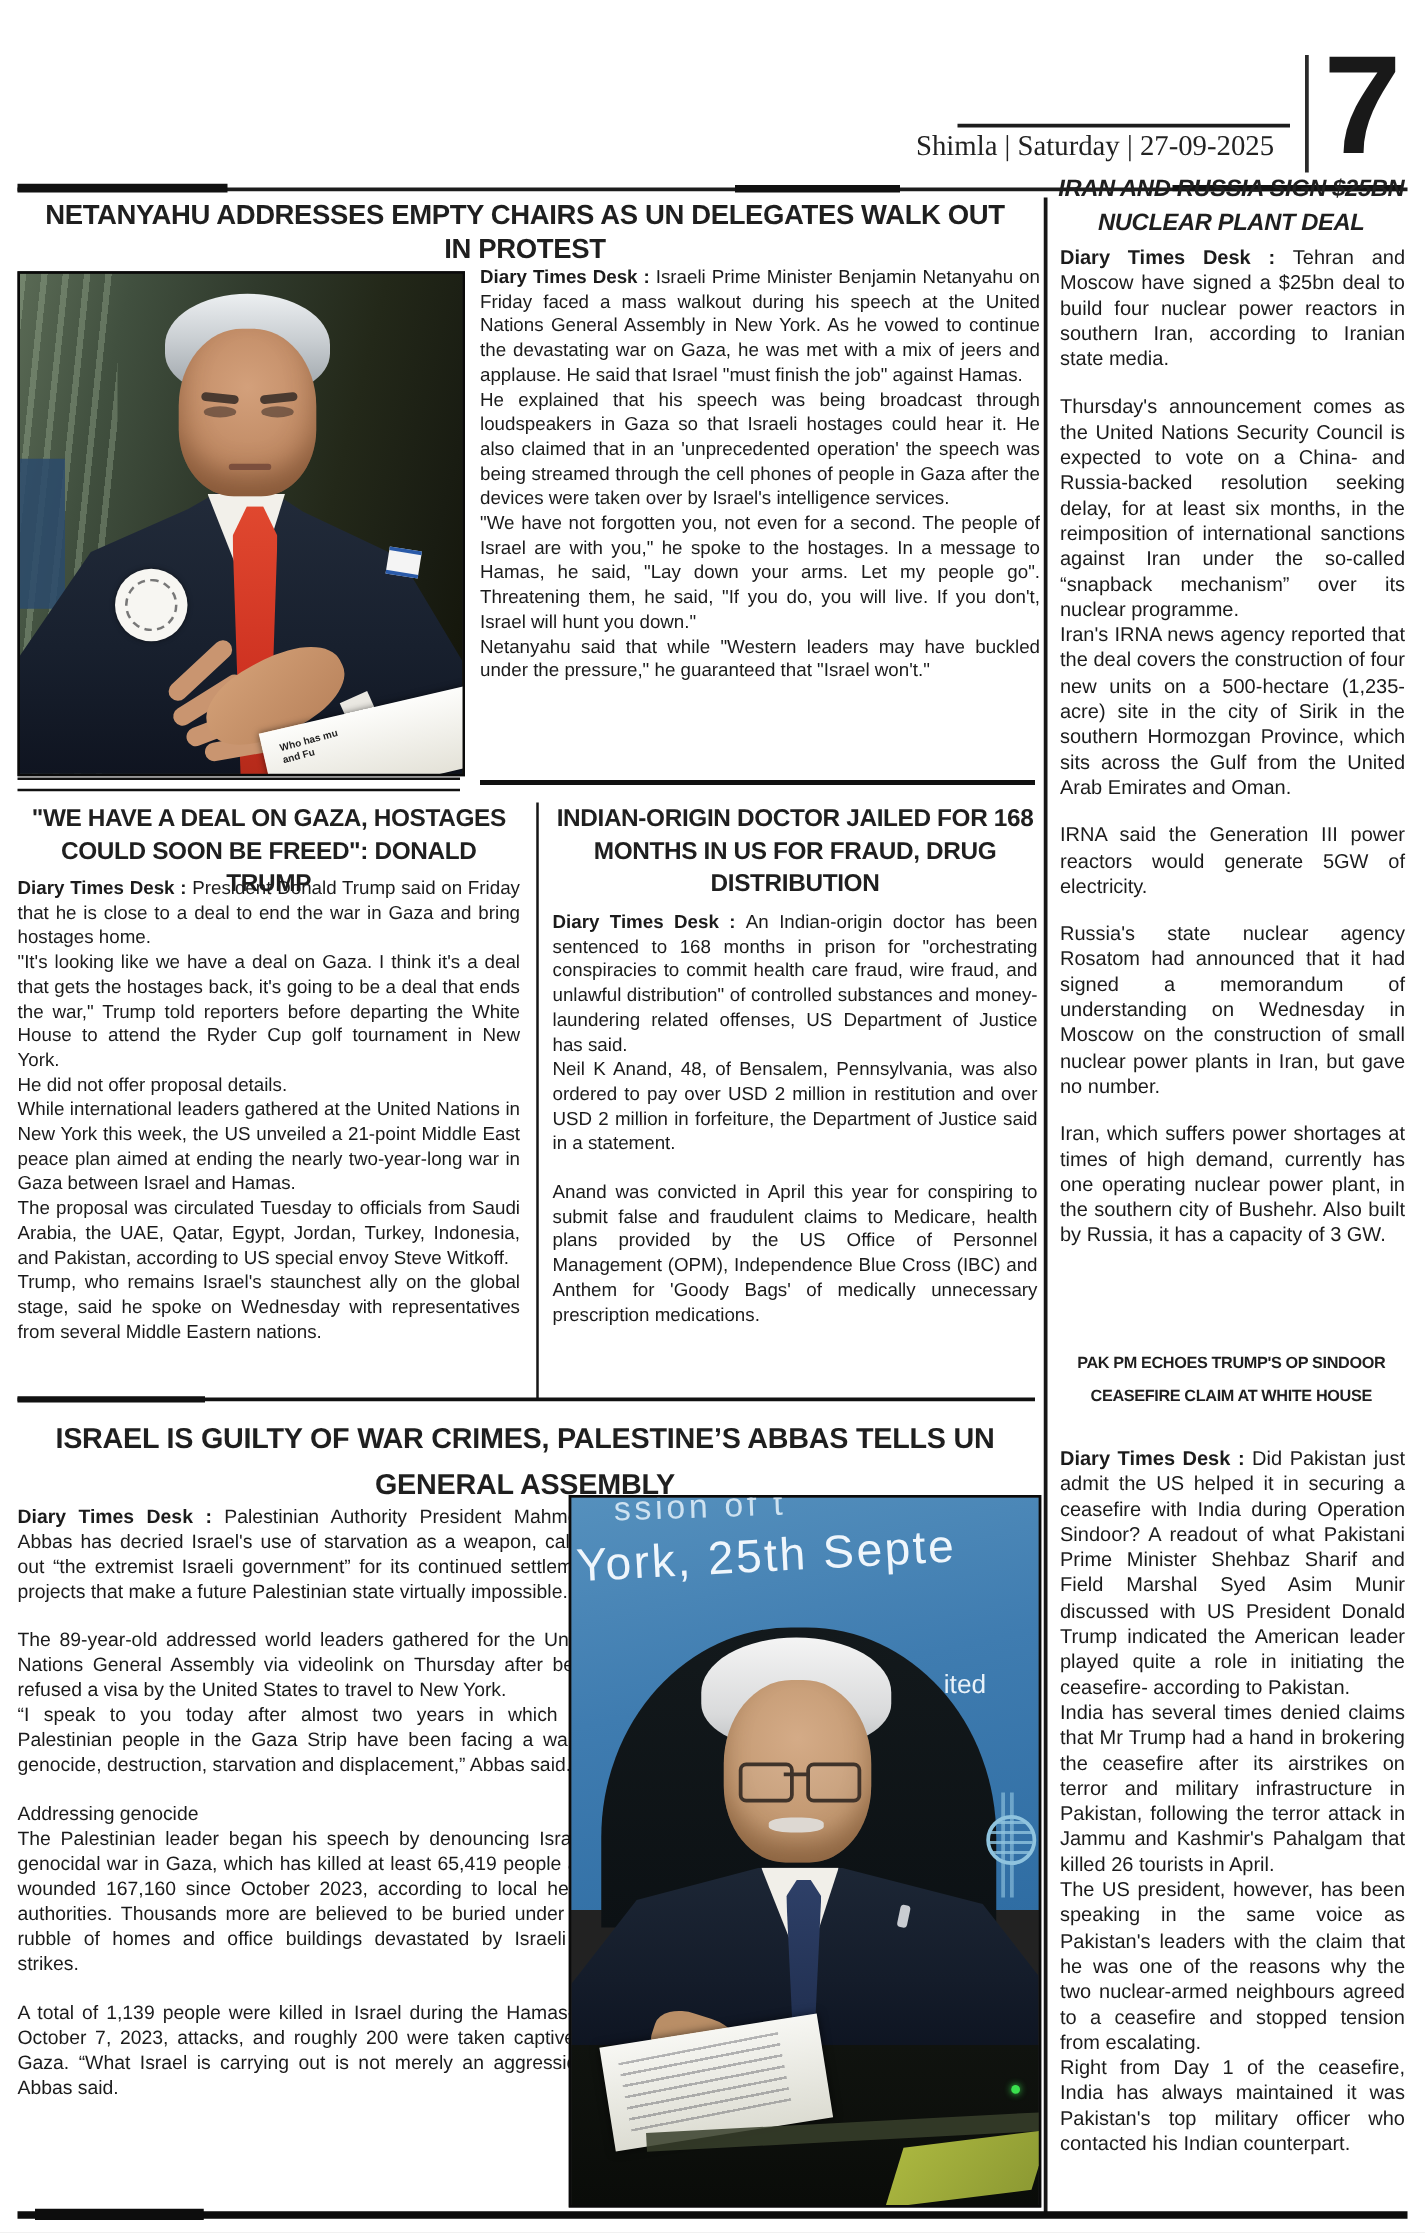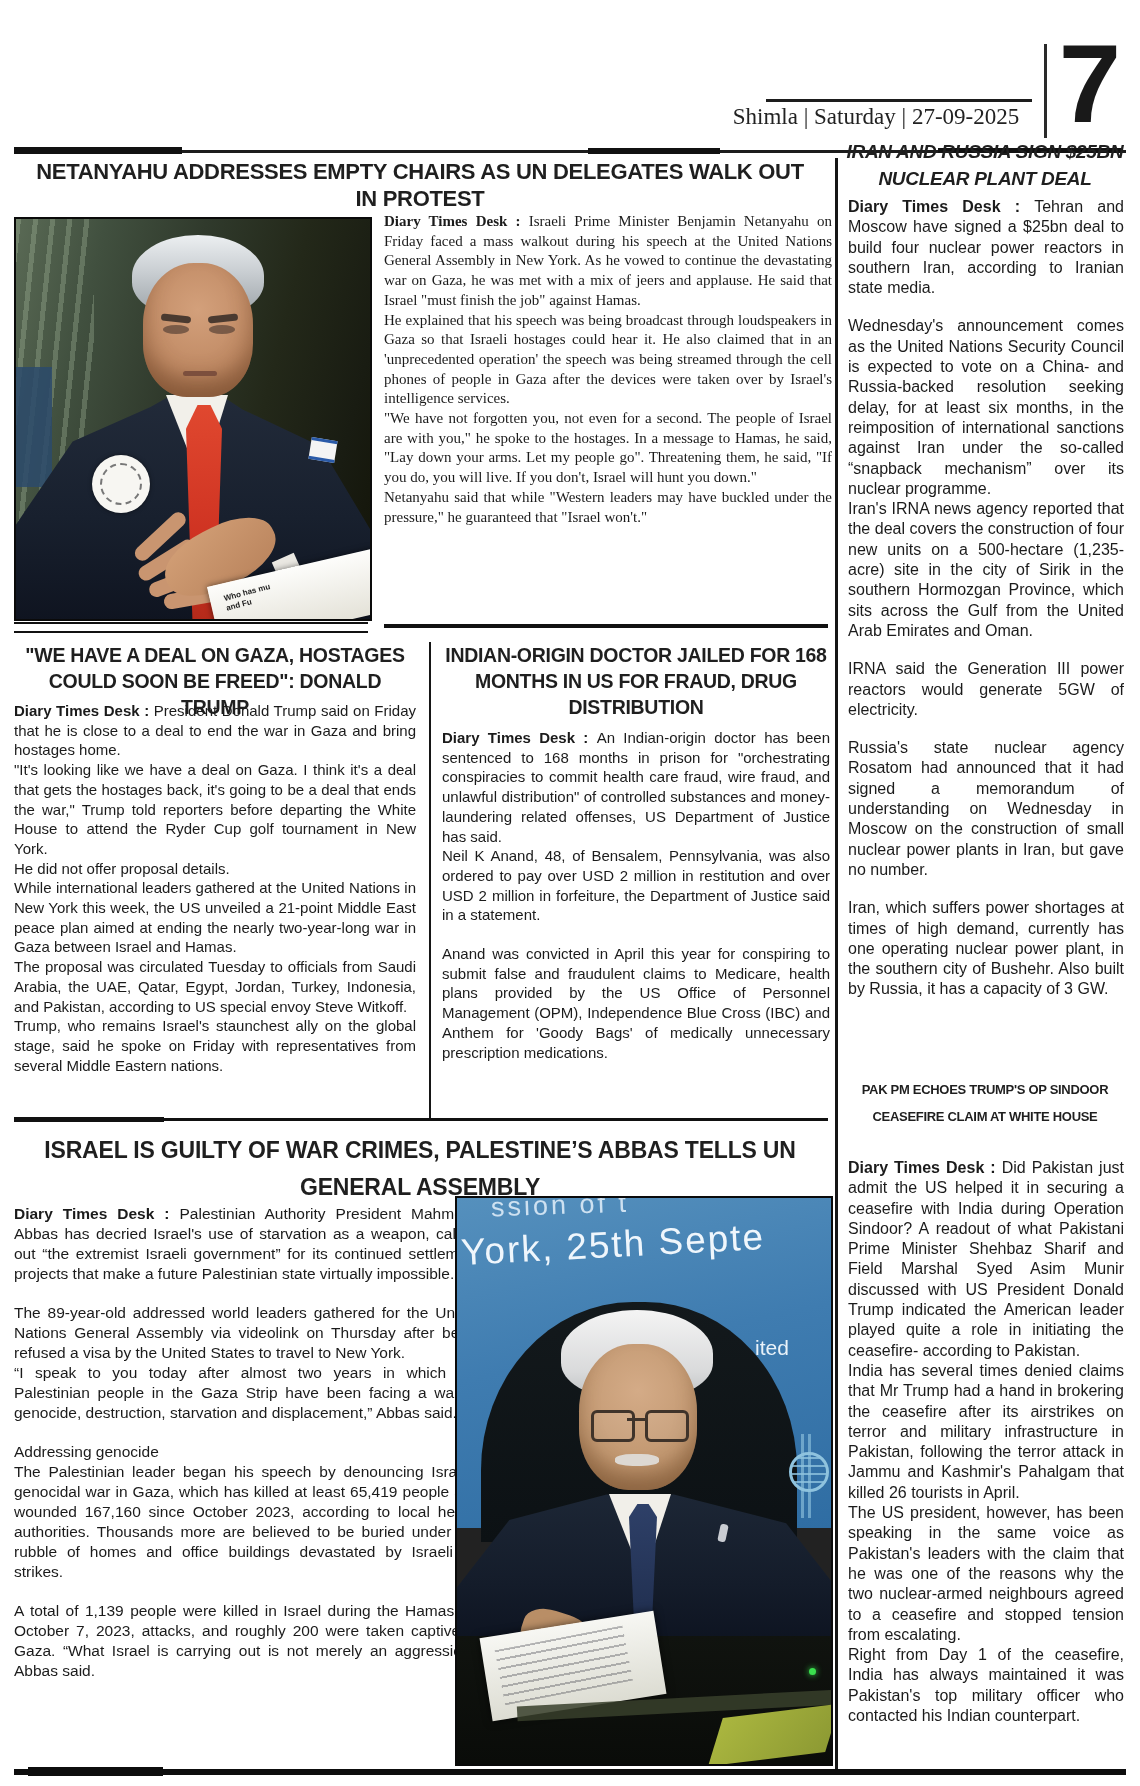--- a/index.html
+++ b/index.html
@@ -39,21 +39,21 @@
   .h-a1{left:30px;top:158px;width:780px;font-size:22px;line-height:27px;}
   .h-a2{left:14px;top:642px;width:402px;font-size:19.5px;line-height:26px;}
   .h-a3{left:442px;top:642px;width:388px;font-size:19.5px;line-height:26px;}
   .h-a4{left:846px;top:138px;width:278px;font-size:19px;line-height:27px;font-style:italic;}
   .h-a5{left:844px;top:1076px;width:282px;font-size:13px;line-height:27px;}
   .h-a6{left:20px;top:1132px;width:800px;font-size:23px;line-height:37px;letter-spacing:-0.2px;}
 
   .body-col{font-size:15px;line-height:19.7px;text-align:justify;color:#1b1b1b;}
   .body-col p{margin:0;}
   .body-col p.gap{margin-top:19px;}
-  .b-a1{left:384px;top:212px;width:448px;font-family:Liberation Serif, serif;}
+  .b-a1{left:384px;top:212px;width:448px;}
   .b-a2{left:14px;top:701px;width:402px;}
   .b-a3{left:442px;top:728px;width:388px;}
   .b-a6{left:14px;top:1204px;width:466px;font-size:15.5px;line-height:20px;}
   .rcol{font-size:16px;line-height:20.3px;}
   .rcol p.gap{margin-top:18px;}
   .b-a4{left:848px;top:197px;width:276px;}
   .b-a5{left:848px;top:1158px;width:276px;}
   .lead{font-weight:700;}
 
   
@@ -206,21 +206,21 @@
     <p>Netanyahu said that while "Western leaders may have buckled under the pressure," he guaranteed that "Israel won't."</p>
   </div>
 
   <div class="abs headline h-a2">"WE HAVE A DEAL ON GAZA, HOSTAGES COULD SOON BE FREED": DONALD TRUMP</div>
   <div class="abs body-col b-a2">
     <p><span class="lead">Diary Times Desk : </span><span>President Donald Trump said on Friday that he is close to a deal to end the war in Gaza and bring hostages home.</span></p>
     <p>"It's looking like we have a deal on Gaza. I think it's a deal that gets the hostages back, it's going to be a deal that ends the war," Trump told reporters before departing the White House to attend the Ryder Cup golf tournament in New York.</p>
     <p>He did not offer proposal details.</p>
     <p>While international leaders gathered at the United Nations in New York this week, the US unveiled a 21-point Middle East peace plan aimed at ending the nearly two-year-long war in Gaza between Israel and Hamas.</p>
     <p>The proposal was circulated Tuesday to officials from Saudi Arabia, the UAE, Qatar, Egypt, Jordan, Turkey, Indonesia, and Pakistan, according to US special envoy Steve Witkoff.</p>
-    <p>Trump, who remains Israel's staunchest ally on the global stage, said he spoke on Friday with representatives from several Middle Eastern nations.</p>
+    <p>Trump, who remains Israel's staunchest ally on the global stage, said he spoke on Wednesday with representatives from several Middle Eastern nations.</p>
   </div>
 
   <div class="abs headline h-a3">INDIAN-ORIGIN DOCTOR JAILED FOR 168 MONTHS IN US FOR FRAUD, DRUG DISTRIBUTION</div>
   <div class="abs body-col b-a3">
     <p><span class="lead">Diary Times Desk : </span><span>An Indian-origin doctor has been sentenced to 168 months in prison for "orchestrating conspiracies to commit health care fraud, wire fraud, and unlawful distribution" of controlled substances and money-laundering related offenses, US Department of Justice has said.</span></p>
     <p>Neil K Anand, 48, of Bensalem, Pennsylvania, was also ordered to pay over USD 2 million in restitution and over USD 2 million in forfeiture, the Department of Justice said in a statement.</p>
     <p class="gap">Anand was convicted in April this year for conspiring to submit false and fraudulent claims to Medicare, health plans provided by the US Office of Personnel Management (OPM), Independence Blue Cross (IBC) and Anthem for 'Goody Bags' of medically unnecessary prescription medications.</p>
   </div>
 
   <div class="abs headline h-a6">ISRAEL IS GUILTY OF WAR CRIMES, PALESTINE’S ABBAS TELLS UN GENERAL ASSEMBLY</div>
@@ -259,21 +259,21 @@
       <div class="abs p2-paper-lines"></div>
     </div>
     <div class="abs p2-greendot"></div>
     <div class="abs p2-strip"></div>
     <div class="abs p2-notepad"></div>
   </div>
 
   <div class="abs headline h-a4">IRAN AND RUSSIA SIGN $25BN NUCLEAR PLANT DEAL</div>
   <div class="abs body-col rcol b-a4">
     <p><span class="lead">Diary Times Desk : </span><span>Tehran and Moscow have signed a $25bn deal to build four nuclear power reactors in southern Iran, according to Iranian state media.</span></p>
-    <p class="gap">Wednesday's announcement comes as the United Nations Security Council is expected to vote on a China- and Russia-backed resolution seeking delay, for at least six months, in the reimposition of international sanctions against Iran under the so-called “snapback mechanism” over its nuclear programme.</p>
+    <p class="gap">Thursday's announcement comes as the United Nations Security Council is expected to vote on a China- and Russia-backed resolution seeking delay, for at least six months, in the reimposition of international sanctions against Iran under the so-called “snapback mechanism” over its nuclear programme.</p>
     <p>Iran's IRNA news agency reported that the deal covers the construction of four new units on a 500-hectare (1,235-acre) site in the city of Sirik in the southern Hormozgan Province, which sits across the Gulf from the United Arab Emirates and Oman.</p>
     <p class="gap">IRNA said the Generation III power reactors would generate 5GW of electricity.</p>
     <p class="gap">Russia's state nuclear agency Rosatom had announced that it had signed a memorandum of understanding on Wednesday in Moscow on the construction of small nuclear power plants in Iran, but gave no number.</p>
     <p class="gap">Iran, which suffers power shortages at times of high demand, currently has one operating nuclear power plant, in the southern city of Bushehr. Also built by Russia, it has a capacity of 3 GW.</p>
   </div>
 
   <div class="abs headline h-a5">PAK PM ECHOES TRUMP'S OP SINDOOR CEASEFIRE CLAIM AT WHITE HOUSE</div>
   <div class="abs body-col rcol b-a5">
     <p><span class="lead">Diary Times Desk : </span><span>Did Pakistan just admit the US helped it in securing a ceasefire with India during Operation Sindoor? A readout of what Pakistani Prime Minister Shehbaz Sharif and Field Marshal Syed Asim Munir discussed with US President Donald Trump indicated the American leader played quite a role in initiating the ceasefire- according to Pakistan.</span></p>
     <p>India has several times denied claims that Mr Trump had a hand in brokering the ceasefire after its airstrikes on terror and military infrastructure in Pakistan, following the terror attack in Jammu and Kashmir's Pahalgam that killed 26 tourists in April.</p>

